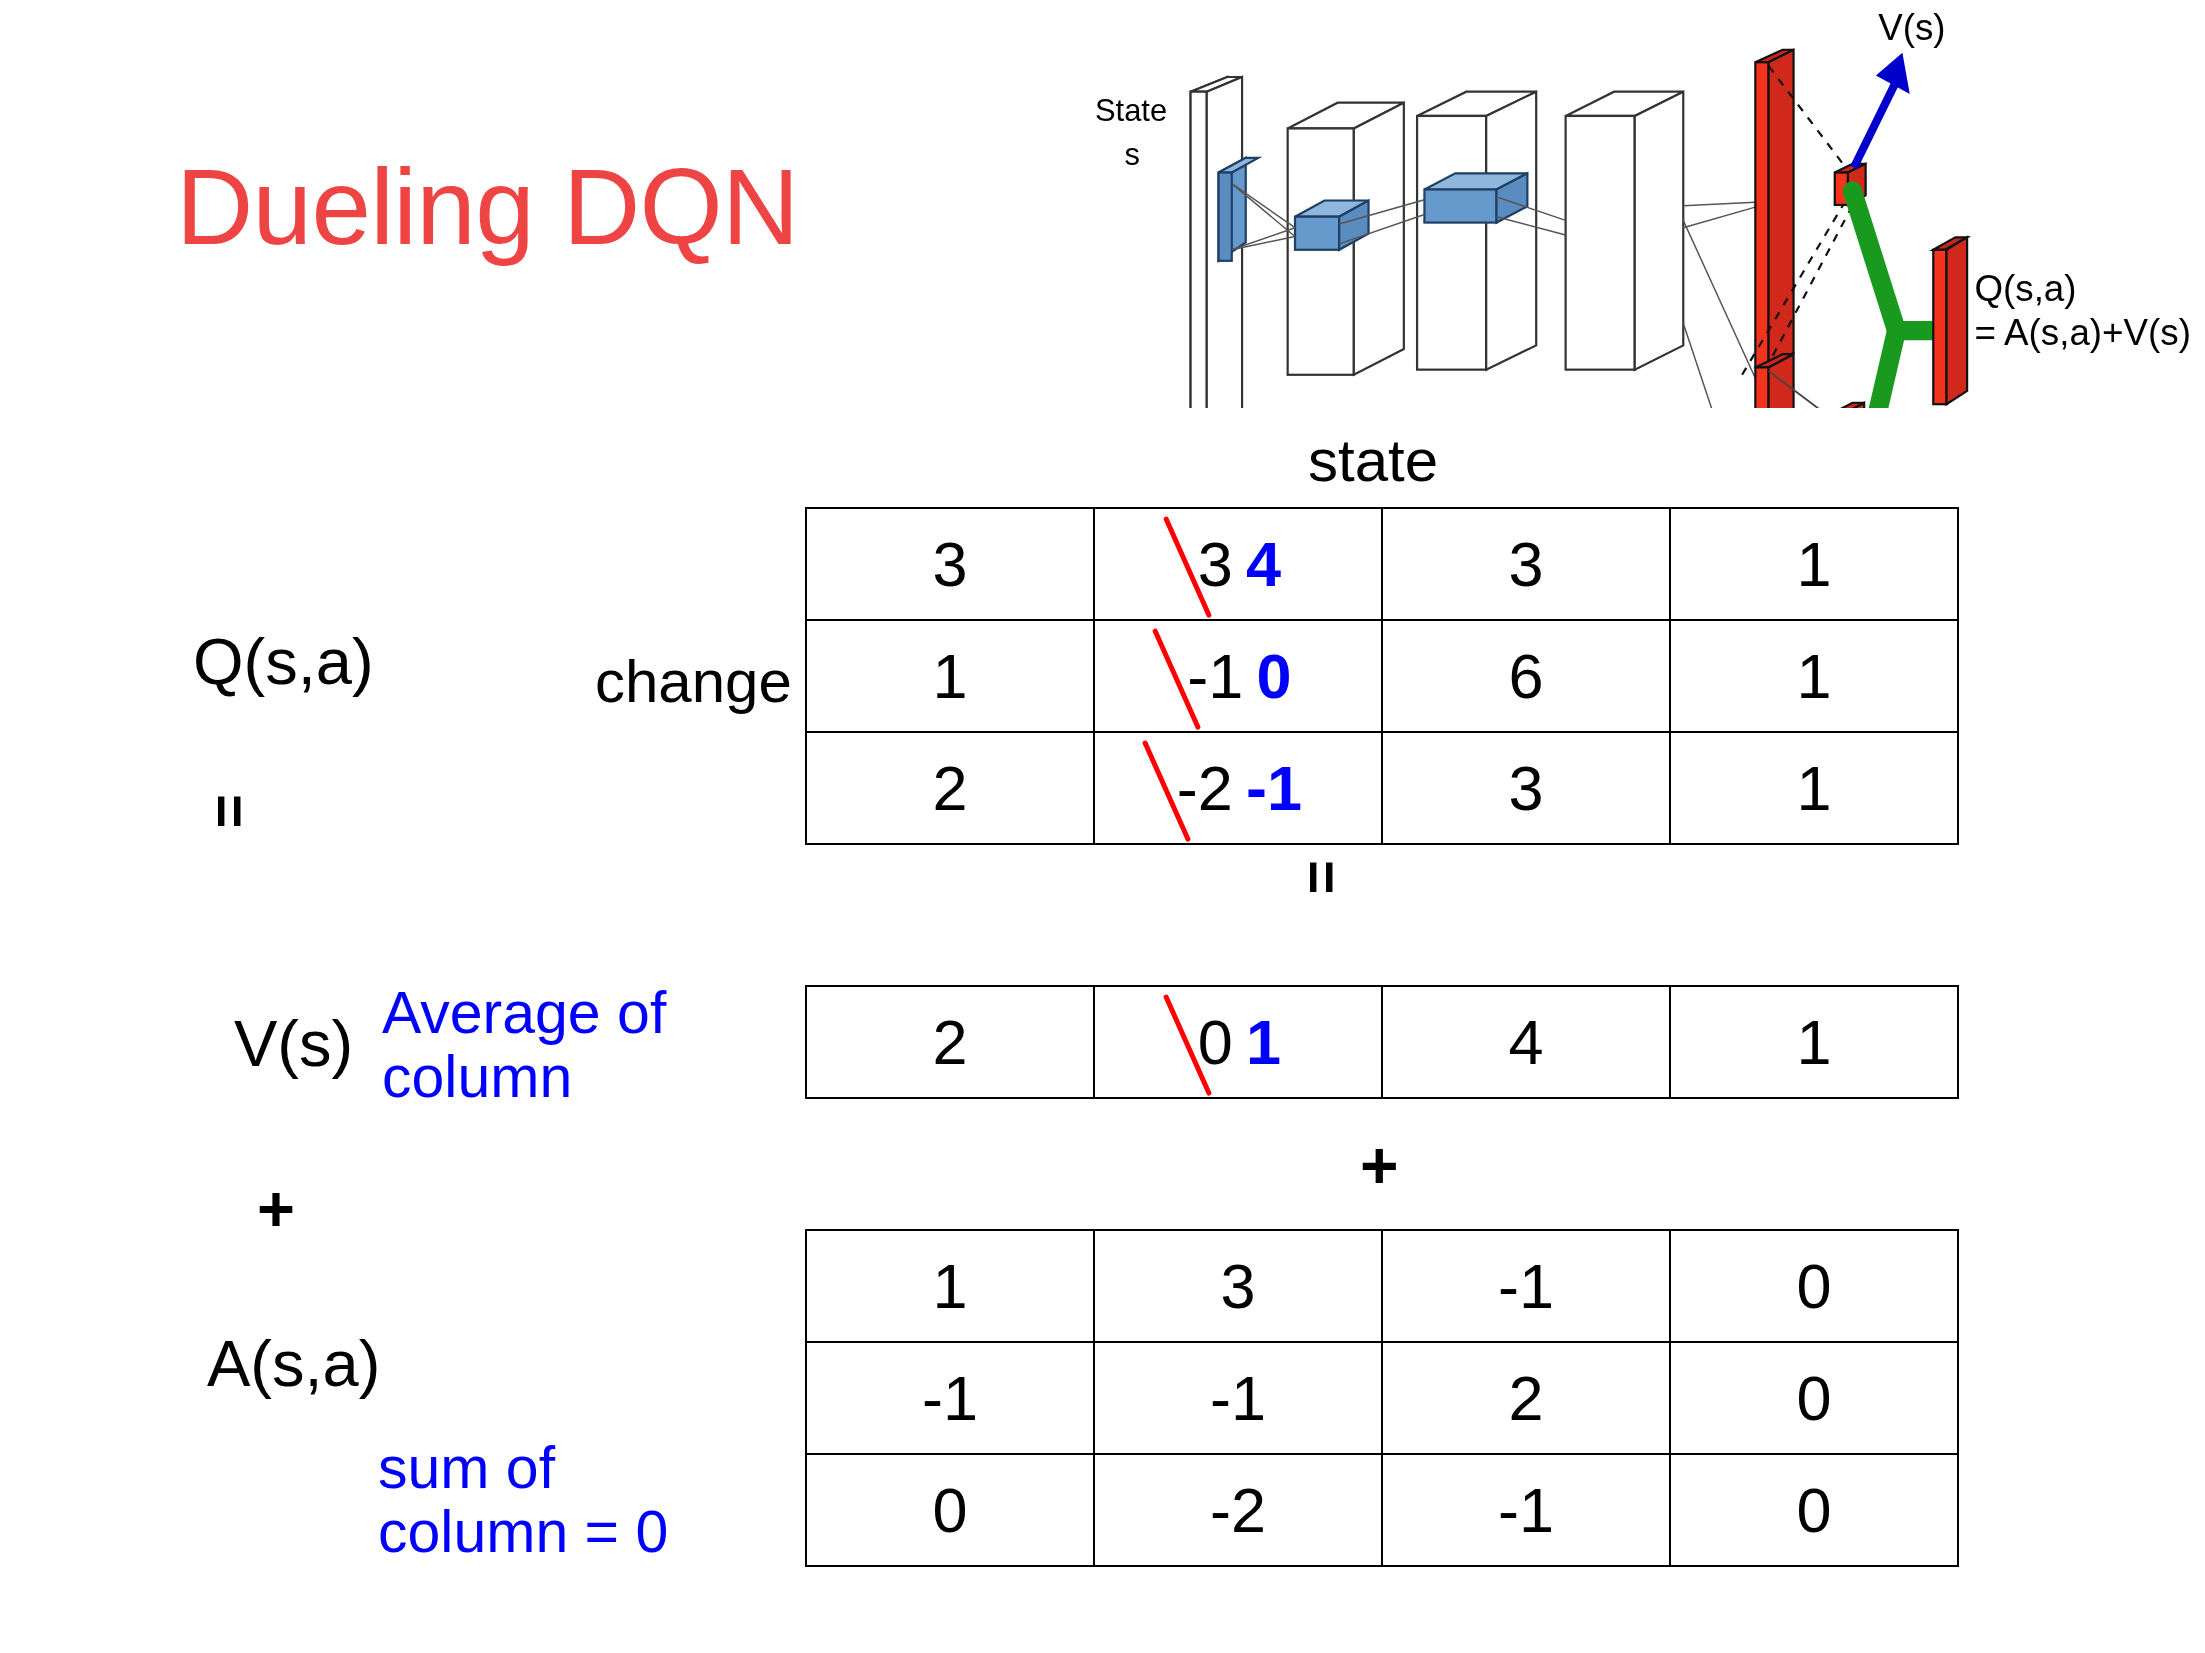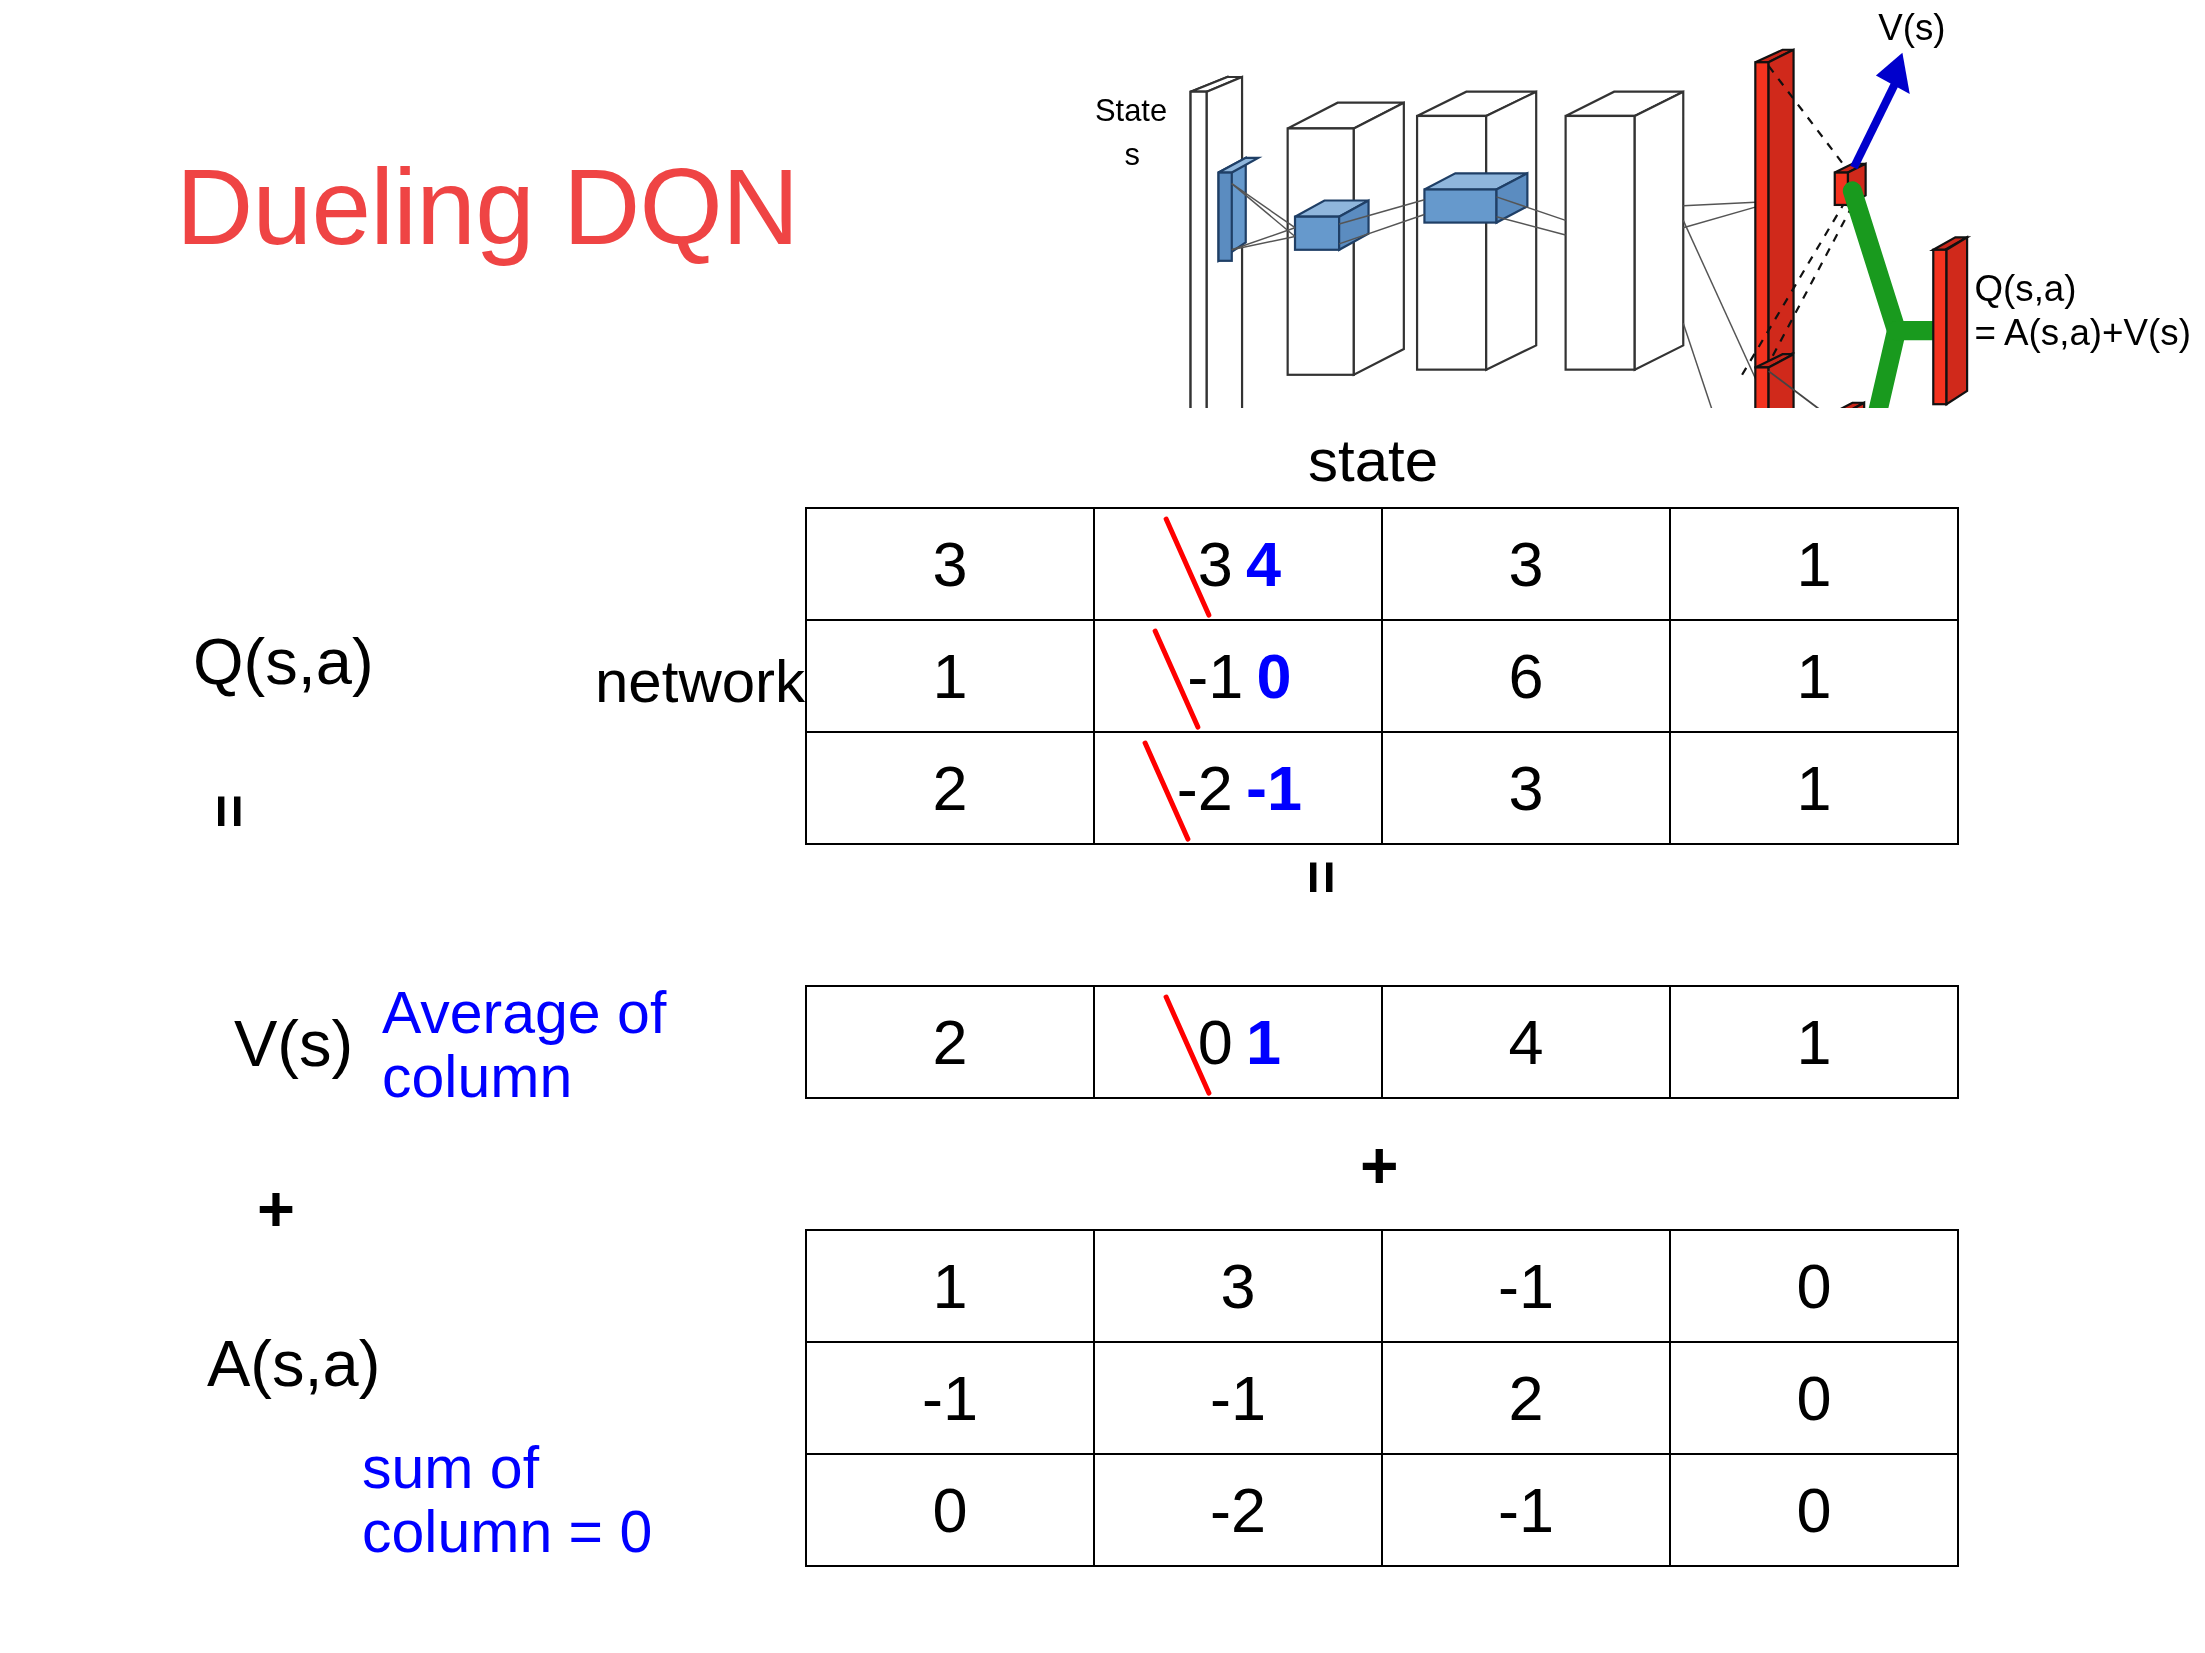--- a/index.html
+++ b/index.html
@@ -52,21 +52,21 @@
   #label-a       { left: 207px;  top: 1331px; font-size: 65px; }
 
   .blue-note {
     position: absolute;
     color: #0000ff;
     line-height: 1.08;
     font-size: 59px;
     white-space: pre-line;
   }
   #note-average { left: 382px; top: 982px; }
-  #note-sum     { left: 362px; top: 1437px; }
+  #note-sum     { left: 378px; top: 1437px; }
 
   
   #label-action {
     position: absolute;
     left: 595px;
     top: 647px;
     font-size: 60px;
     color: #000000;
   }
   #label-state {
@@ -274,21 +274,21 @@
 <div class="left-label" id="label-eq-left">=</div>
 <div class="left-label" id="label-v">V(s)</div>
 <div class="left-label" id="label-plus-left">+</div>
 <div class="left-label" id="label-a">A(s,a)</div>
 
 <div class="blue-note" id="note-average">Average of
 column</div>
 <div class="blue-note" id="note-sum">sum of
 column = 0</div>
 
-<div id="label-action">network</div>
+<div id="label-action">change</div>
 <div id="label-state">state</div>
 
 <div class="mid-op" id="op-eq-mid">=</div>
 <div class="mid-op" id="op-plus-mid">+</div>
 
 <table class="grid" id="table-q">
     <tbody>
       <tr>
         <td>3</td>
         <td><span class="cell-edit">

